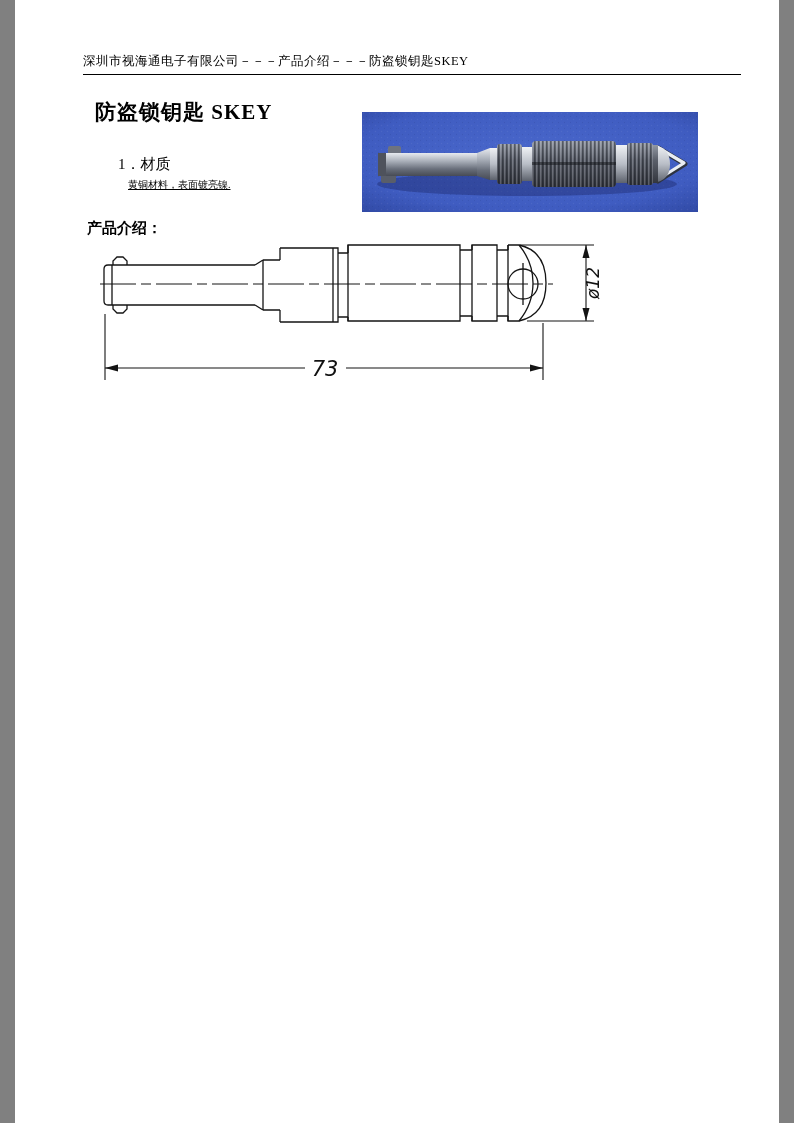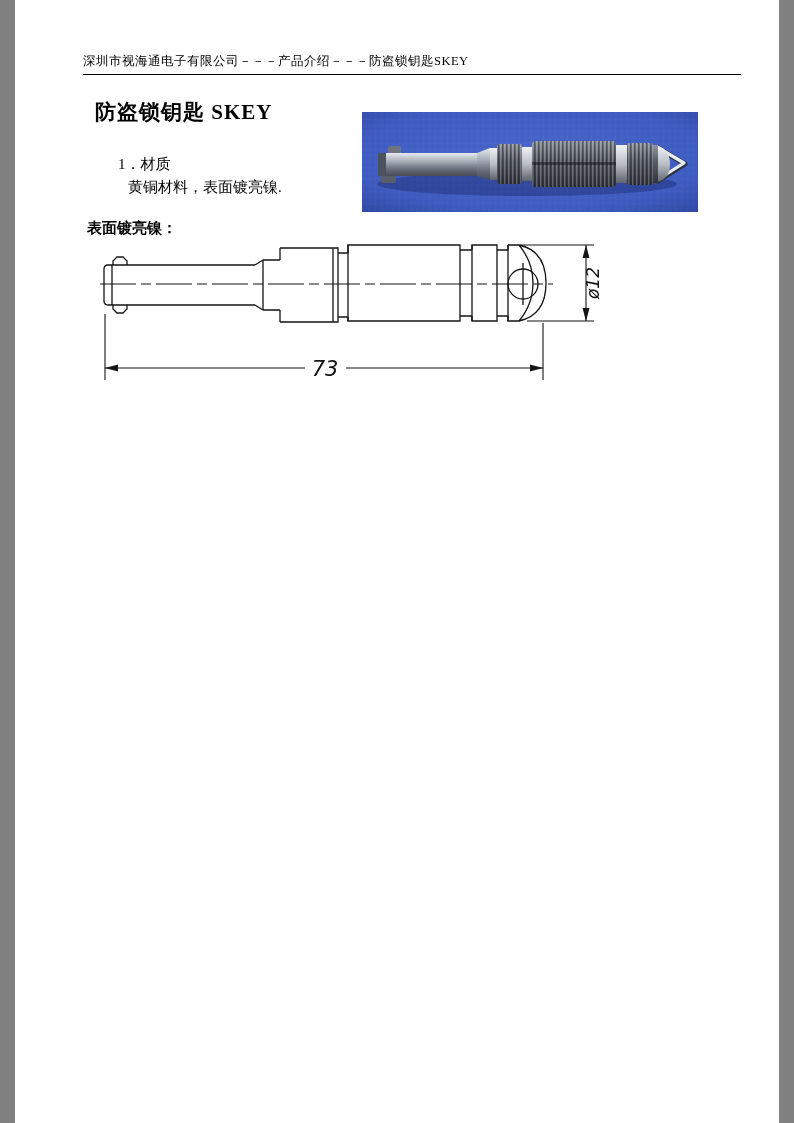--- a/index.html
+++ b/index.html
@@ -50,21 +50,22 @@
     position: absolute;
     left: 82px;
     top: 155px;
     font-size: 15px;
     margin-left: 21px;
   }
   .material-desc {
     position: absolute;
     left: 113px;
     top: 178px;
-    font-size: 15px;
+    font-size: 10px;
+    text-decoration: underline;
   }
   .install-heading {
     position: absolute;
     left: 72px;
     top: 219px;
     font-size: 15px;
     font-weight: bold;
   }
   .dim-drawing {
     position: absolute;
@@ -160,21 +161,21 @@
 
         <path d="M291,33 Q308,35 308,52 Q308,69 291,71 Z" fill="url(#metalRing)"></path>
         <rect x="291" y="33" width="5" height="38" fill="url(#metalKnurl)"></rect>
       </g>
     </svg>
   </div>
 
   <div class="material-item">1．材质</div>
   <div class="material-desc">黄铜材料，表面镀亮镍.</div>
 
-  <div class="install-heading">表面镀亮镍：</div>
+  <div class="install-heading">产品介绍：</div>
 
   <div class="dim-drawing">
     <svg width="520" height="145" viewBox="0 0 520 145">
       <g fill="none" stroke="#141414" stroke-width="1.3" stroke-linejoin="miter">
 
         <path d="M12,25 L8,25 Q4,25 4,29 L4,61 Q4,65 8,65 L12,65"></path>
 
         <path d="M13,25 L13,21 L17,17 L23,17 L27,21 L27,25"></path>
 
         <path d="M13,65 L13,69 L17,73 L23,73 L27,69 L27,65"></path>

